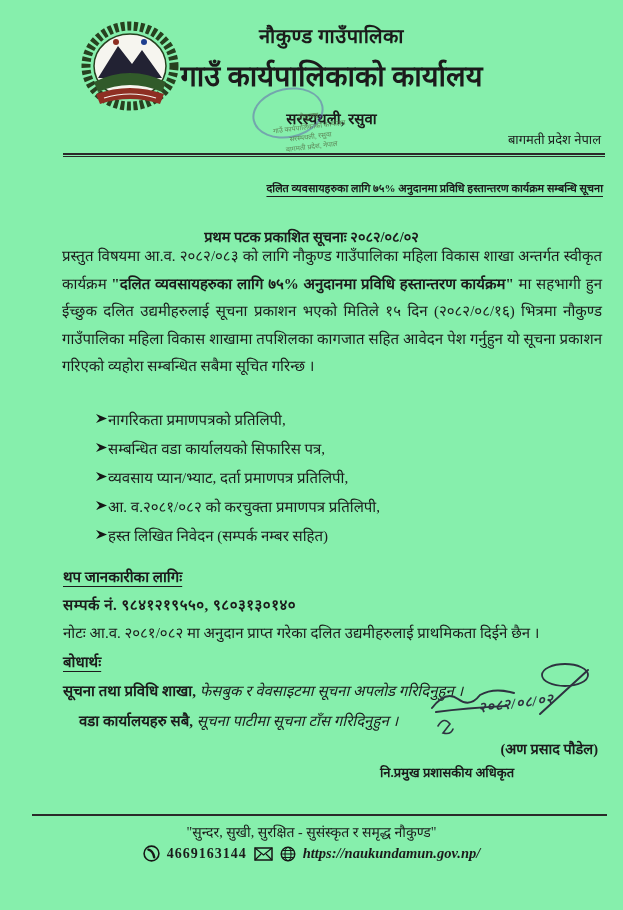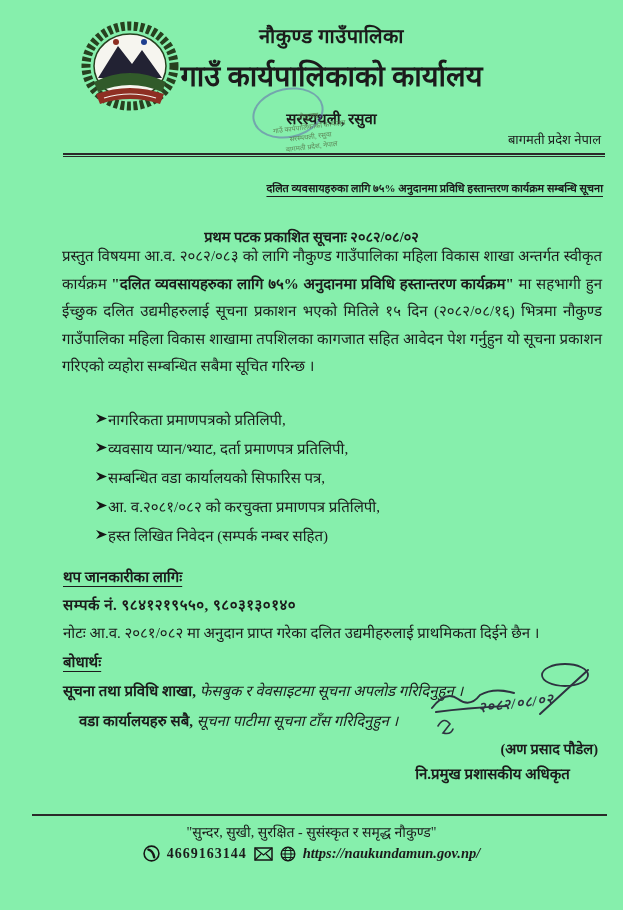--- a/index.html
+++ b/index.html
@@ -60,22 +60,22 @@
   .cc-line { left:63px; top:0; font-size:15px; font-style:italic; }
   .cc1 { top:680px; } .cc2 { top:710px;margin-left:16px; }
   .cc-line b { font-style:normal; font-weight:bold; }
 
   
   .sig-art { left:428px; top:662px; }
   .sig-date { left:478px; top:693px; font-size:14px; font-style:italic;
     color:#2e3240; transform:rotate(-7deg); letter-spacing:1px; font-weight:bold; }
   .sig-name { right:25px; width:215px; top:738px; text-align:right;
     font-size:14.5px; font-weight:bold; }
-  .sig-title { right:18px; width:225px; top:763px; text-align:center;
-    font-size:15px; font-weight:bold; }
+  .sig-title { right:18px; width:225px; top:763px; text-align:left;
+    font-size:13px; font-weight:bold; }
 
   
   .foot-rule { left:32px; right:16px; top:814px; border-top:2px solid #2a2a2a; }
   .slogan { left:0; right:0; top:822px; text-align:center; font-size:14px; }
   .contact-row { left:0; right:0; top:845px; display:flex; justify-content:center;
     align-items:center; gap:7px; font-size:14px; }
   .contact-row .num { font-weight:bold; letter-spacing:1px; }
   .contact-row .lat { font-style:italic; font-weight:bold; font-size:14.5px; }
   .icn svg { display:block; }
 </style>
@@ -129,29 +129,29 @@
           </svg>
         </span>
       <span>नागरिकता प्रमाणपत्रको प्रतिलिपी,</span>
       </li>
     <li>
       <span class="arrow-icon">
           <svg width="13" height="13" viewBox="0 0 13 13">
             <path d="M1 2 L12 6.5 L1 11 L4.5 6.5 Z" fill="#161616"></path>
           </svg>
         </span>
+      <span>सम्बन्धित वडा कार्यालयको सिफारिस पत्र,</span>
+      </li>
+    <li>
+      <span class="arrow-icon">
+          <svg width="13" height="13" viewBox="0 0 13 13">
+            <path d="M1 2 L12 6.5 L1 11 L4.5 6.5 Z" fill="#161616"></path>
+          </svg>
+        </span>
       <span>व्यवसाय प्यान/भ्याट, दर्ता प्रमाणपत्र प्रतिलिपी,</span>
-      </li>
-    <li>
-      <span class="arrow-icon">
-          <svg width="13" height="13" viewBox="0 0 13 13">
-            <path d="M1 2 L12 6.5 L1 11 L4.5 6.5 Z" fill="#161616"></path>
-          </svg>
-        </span>
-      <span>सम्बन्धित वडा कार्यालयको सिफारिस पत्र,</span>
       </li>
     <li>
       <span class="arrow-icon">
           <svg width="13" height="13" viewBox="0 0 13 13">
             <path d="M1 2 L12 6.5 L1 11 L4.5 6.5 Z" fill="#161616"></path>
           </svg>
         </span>
       <span>आ. व.२०८१/०८२ को करचुक्ता प्रमाणपत्र प्रतिलिपी,</span>
       </li>
     <li>

